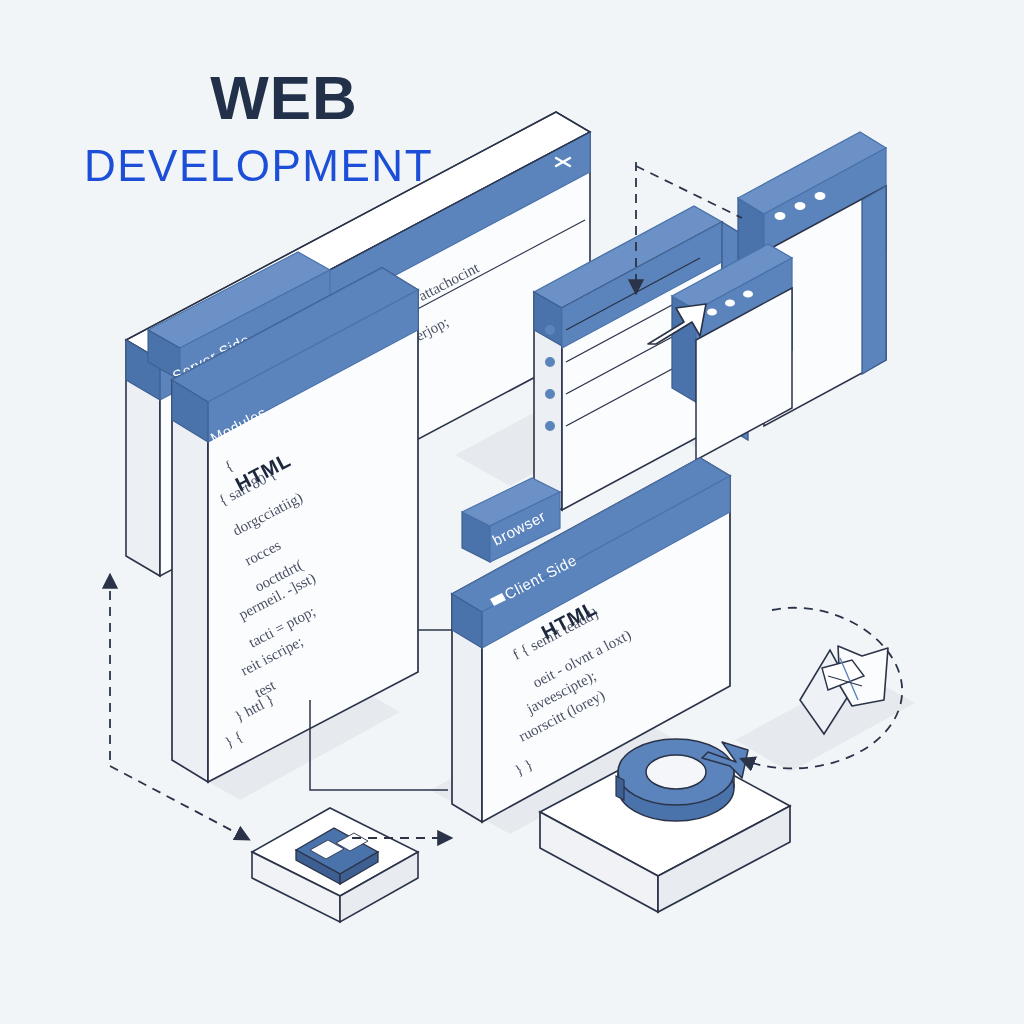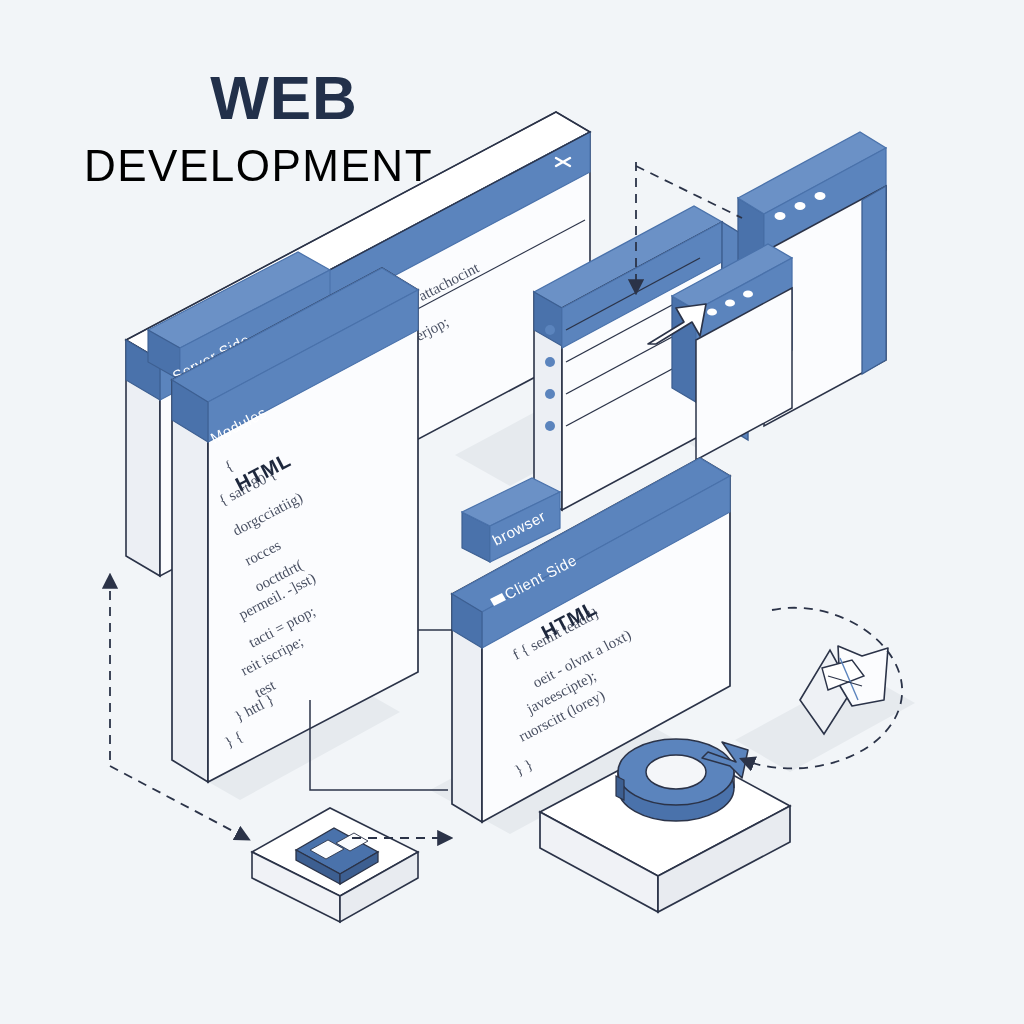--- a/index.html
+++ b/index.html
@@ -38,21 +38,21 @@
     color: #22304a;
     line-height: 0.96;
     margin: 16px;
     text-align: center;
   }
   #title-secondary {
     font-family: "Liberation Sans", sans-serif;
     font-weight: 300;
     font-size: 44px;
     letter-spacing: 1.5px;
-    color: #000000;
+    color: #1d4ed8;
     line-height: 1;
     margin: 2px 0 0 10px;
   }
   .scribble {
     font-family: "Liberation Serif", serif;
     fill: #2b3348;
   }
   .panel-label {
     font-family: "Liberation Sans", sans-serif;
     fill: #ffffff;

